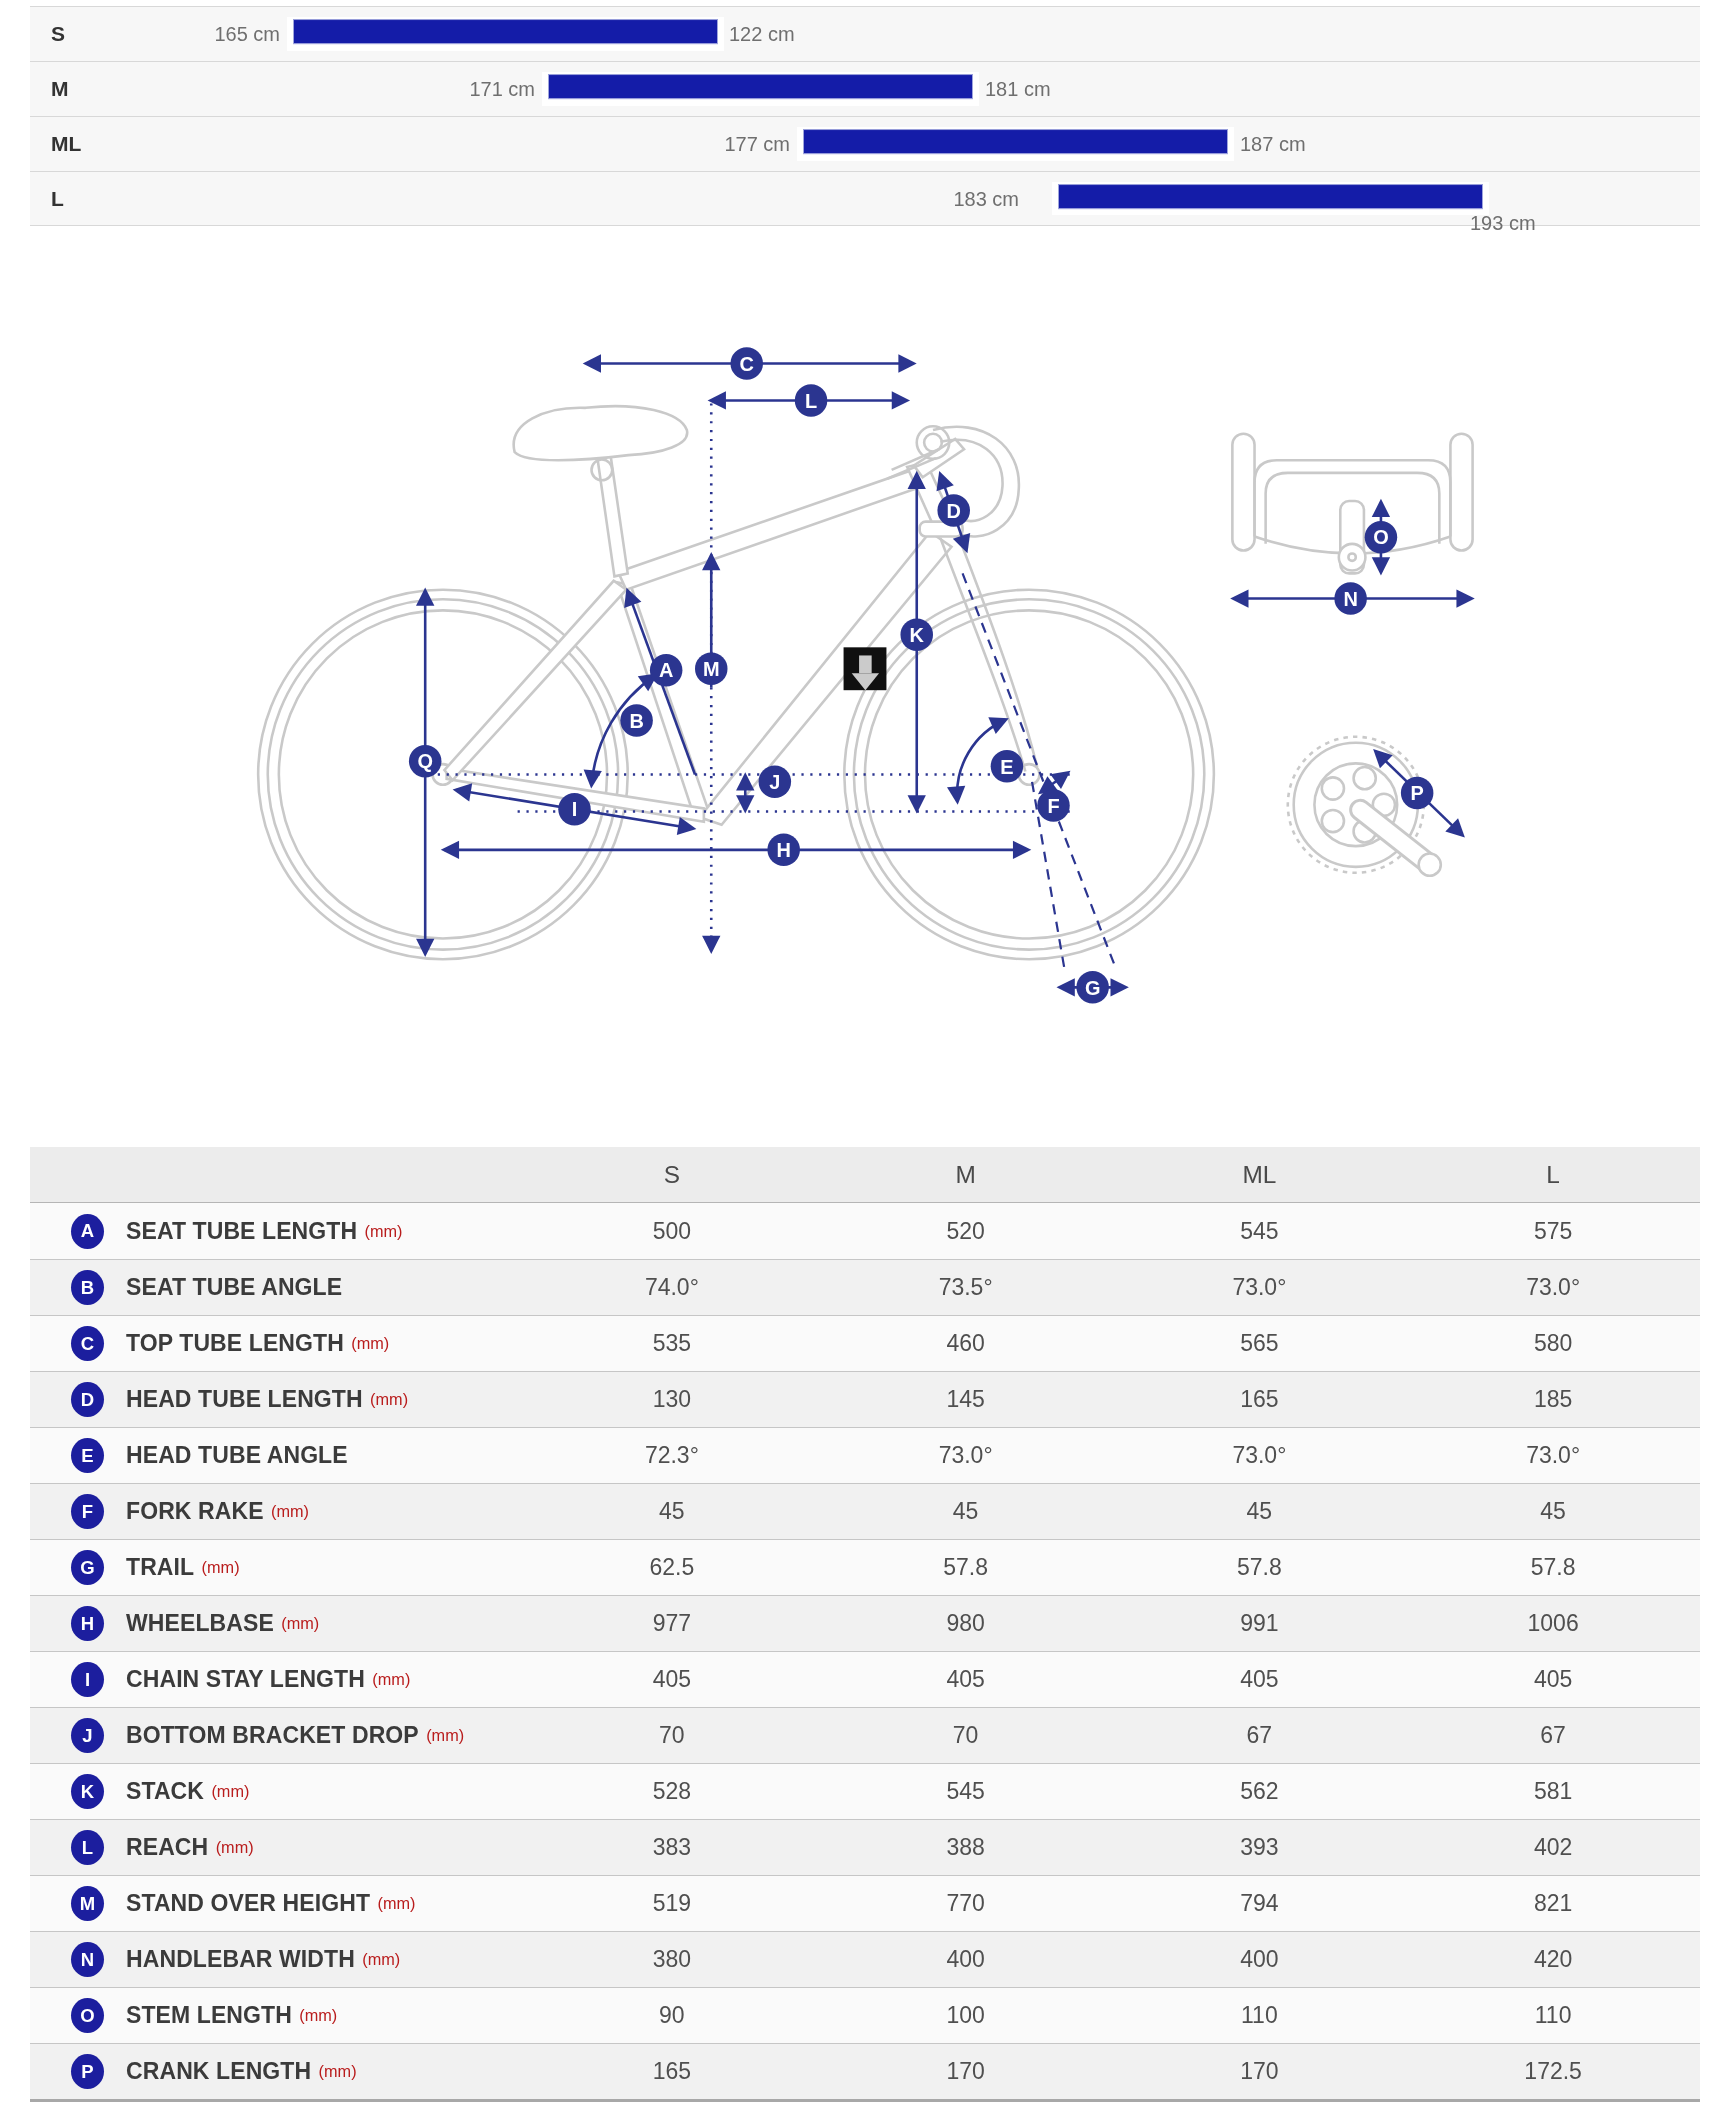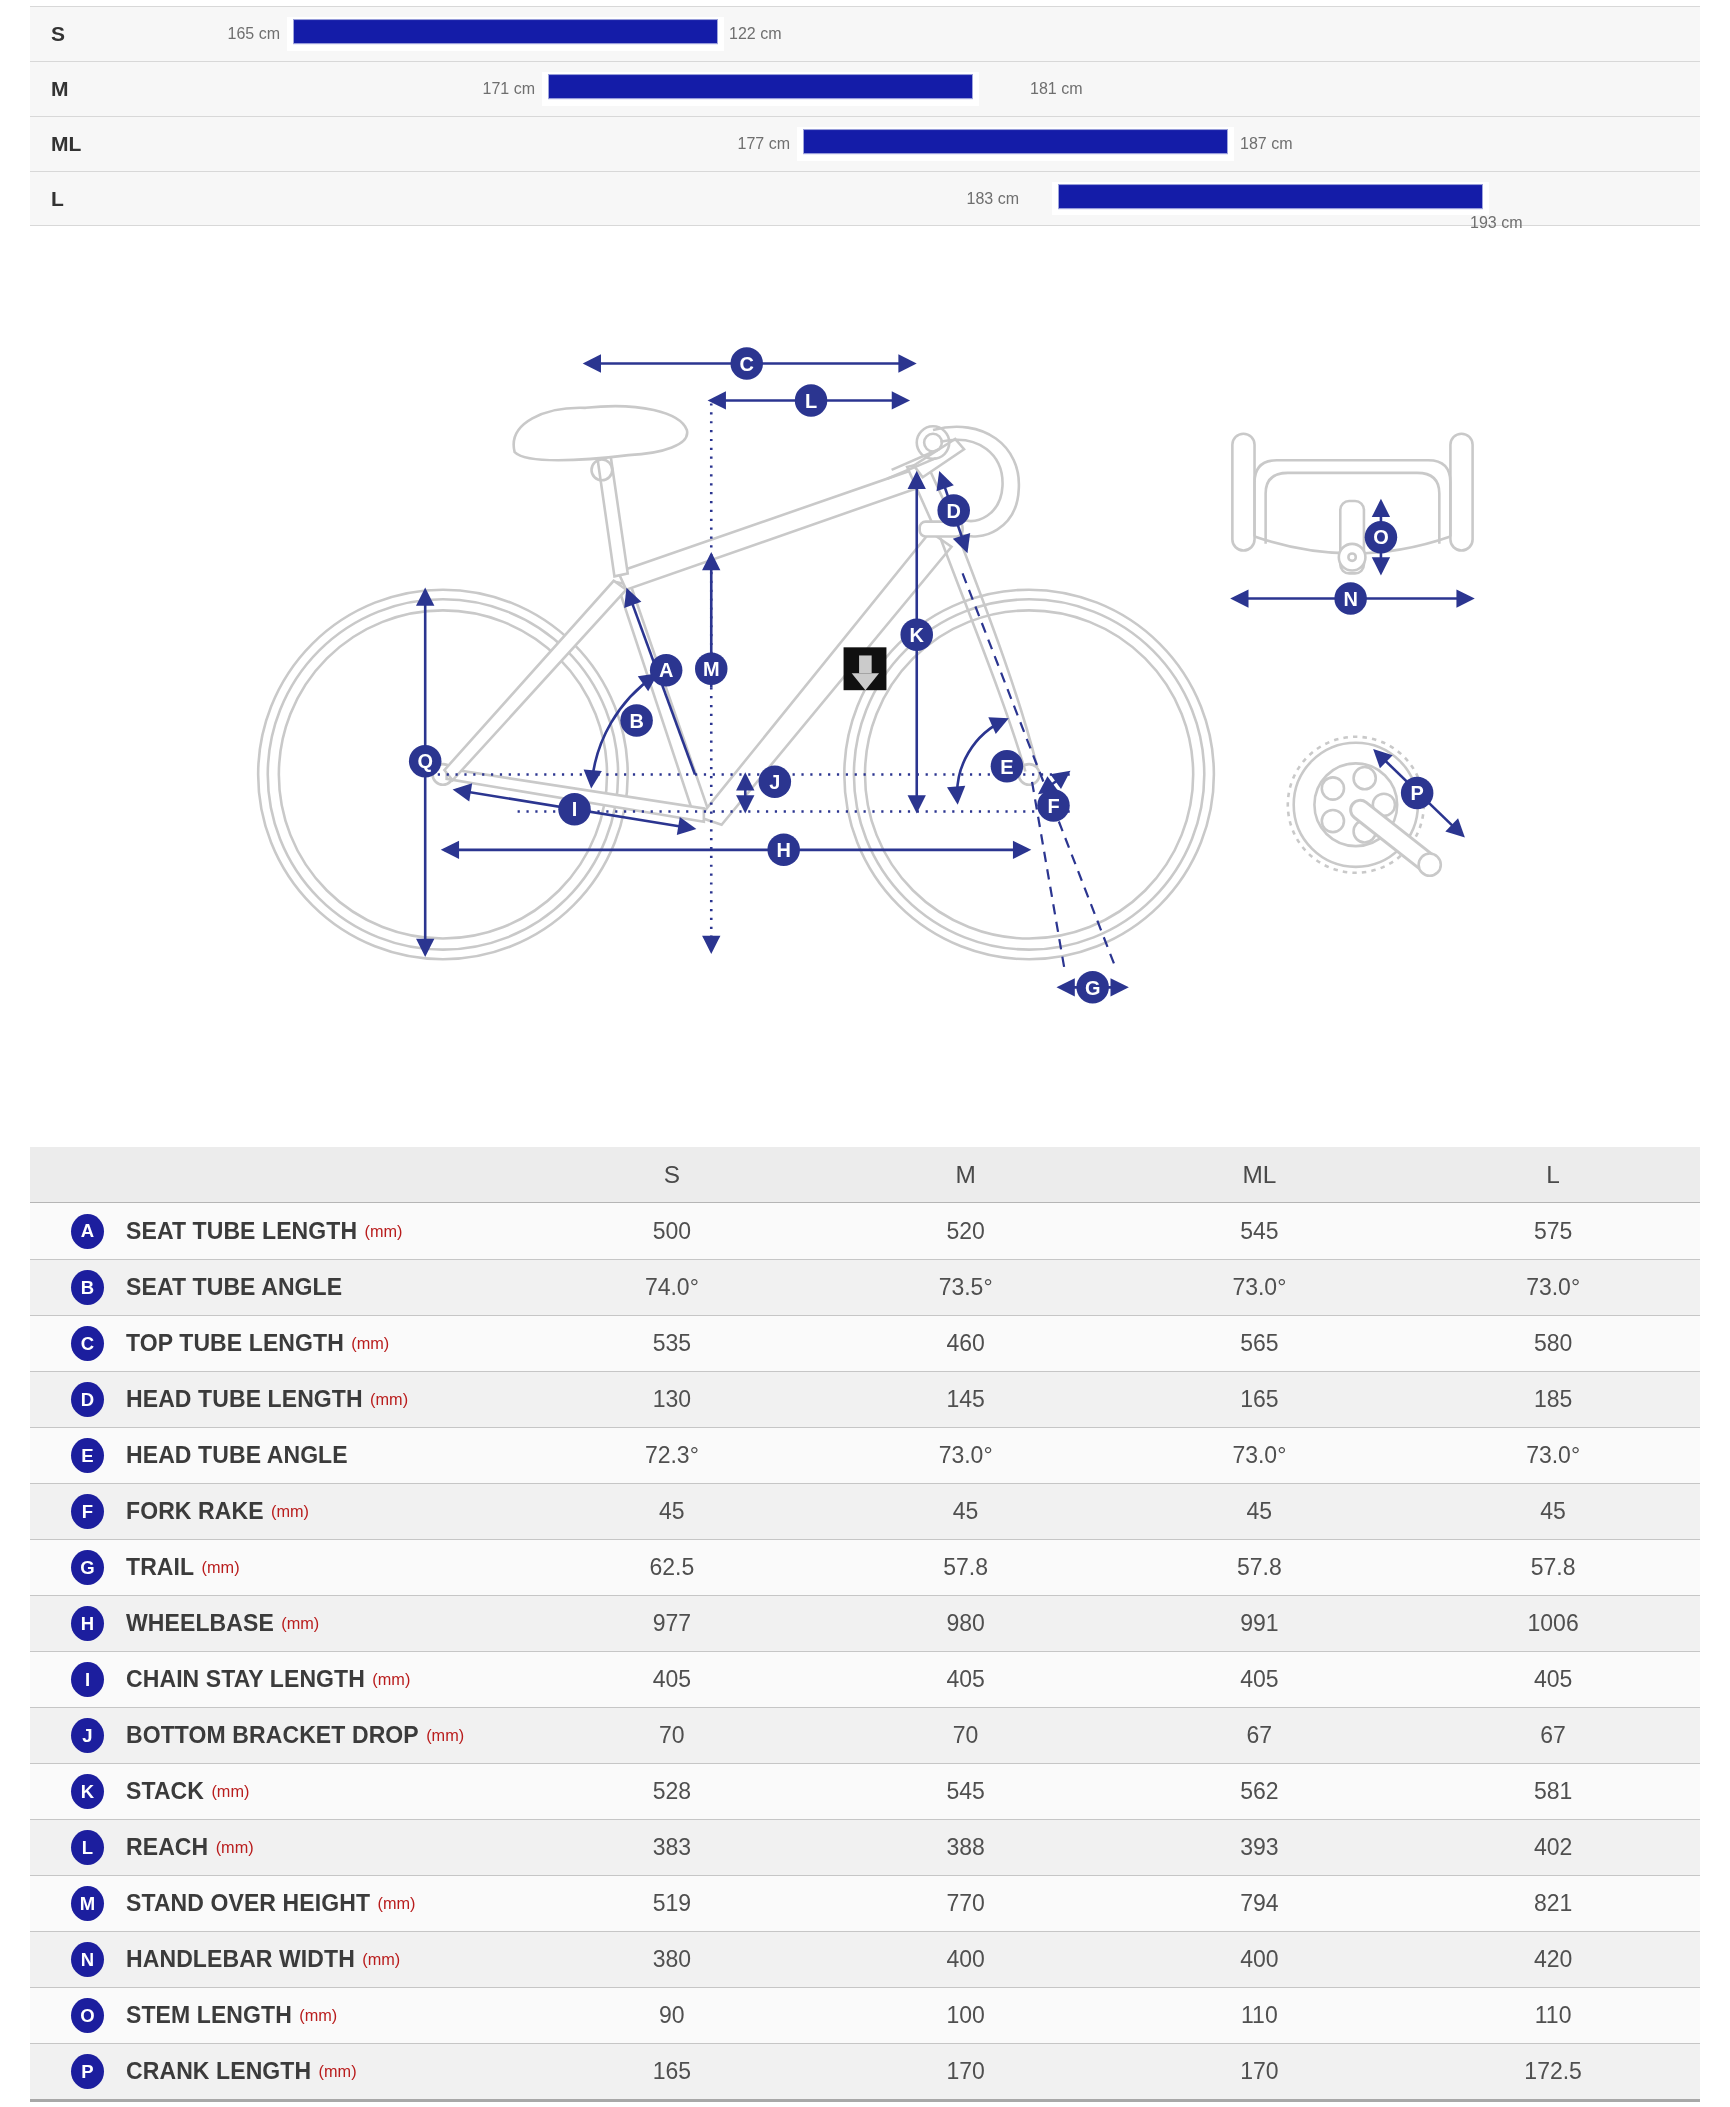--- a/index.html
+++ b/index.html
@@ -14,21 +14,21 @@
     width:1730px;height:2108px;background:#fff;overflow:hidden;position:relative;
     font-family:"Liberation Sans",sans-serif;
   }
   
   .size-chart{margin:6px 30px 0 30px}
   .size-row{position:relative;height:55px;background:#f7f7f7;border-top:0.7px solid #d8d8d8}
   .size-row:last-child{border-bottom:0.7px solid #d8d8d8}
   .size-label{position:absolute;left:21px;top:50%;transform:translateY(-50%);
     font-size:21px;font-weight:bold;color:#333}
   .size-min,.size-max{position:absolute;top:50%;transform:translateY(-50%);
-    font-size:16px;color:#6f6f6f;white-space:nowrap}
+    font-size:20px;color:#6f6f6f;white-space:nowrap}
   .size-bar-wrap{position:absolute;top:50%;transform:translateY(-50%);
     background:#fff;padding:2.2px 6px 6.7px 6px}
   .size-bar{width:425px;height:25px;background:var(--bar-blue);
     border:1.5px solid var(--bar-border)}
   
   .geo-svg{display:block}
   .bike{fill:none;stroke:#c9c9c9;stroke-width:3.5}
   .bikef{fill:#fff;stroke:#c9c9c9;stroke-width:3.5}
   .arr{fill:none;stroke:var(--diagram-blue);stroke-width:3.5}
   .dot{stroke-dasharray:3 9}
@@ -63,21 +63,21 @@
     </div>
     <span class="size-max" style="left: 699px;">122 cm</span>
   </div>
 
   <div class="size-row">
     <span class="size-label">M</span>
     <span class="size-min" style="right: 1165px;">171 cm</span>
     <div class="size-bar-wrap" style="left: 512px;">
       <div class="size-bar"></div>
     </div>
-    <span class="size-max" style="left: 1000px; text-align: center;">181 cm</span>
+    <span class="size-max" style="left: 955px; text-align: center;">181 cm</span>
   </div>
 
   <div class="size-row">
     <span class="size-label">ML</span>
     <span class="size-min" style="right: 910px;">177 cm</span>
     <div class="size-bar-wrap" style="left: 767px;">
       <div class="size-bar"></div>
     </div>
     <span class="size-max" style="left: 1210px;">187 cm</span>
   </div>

